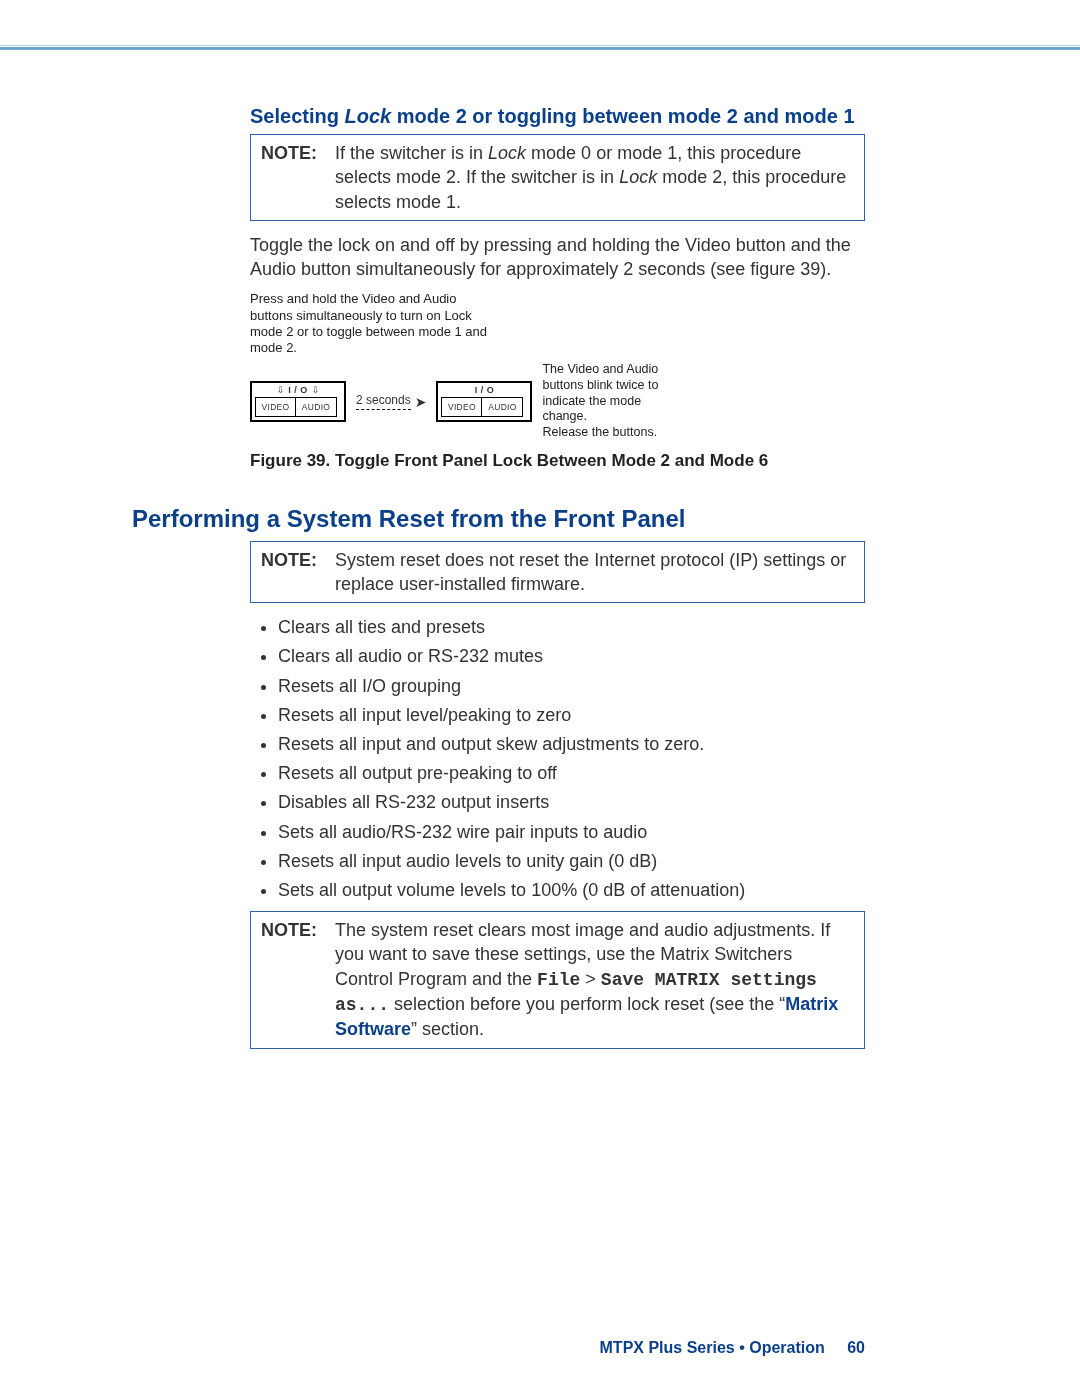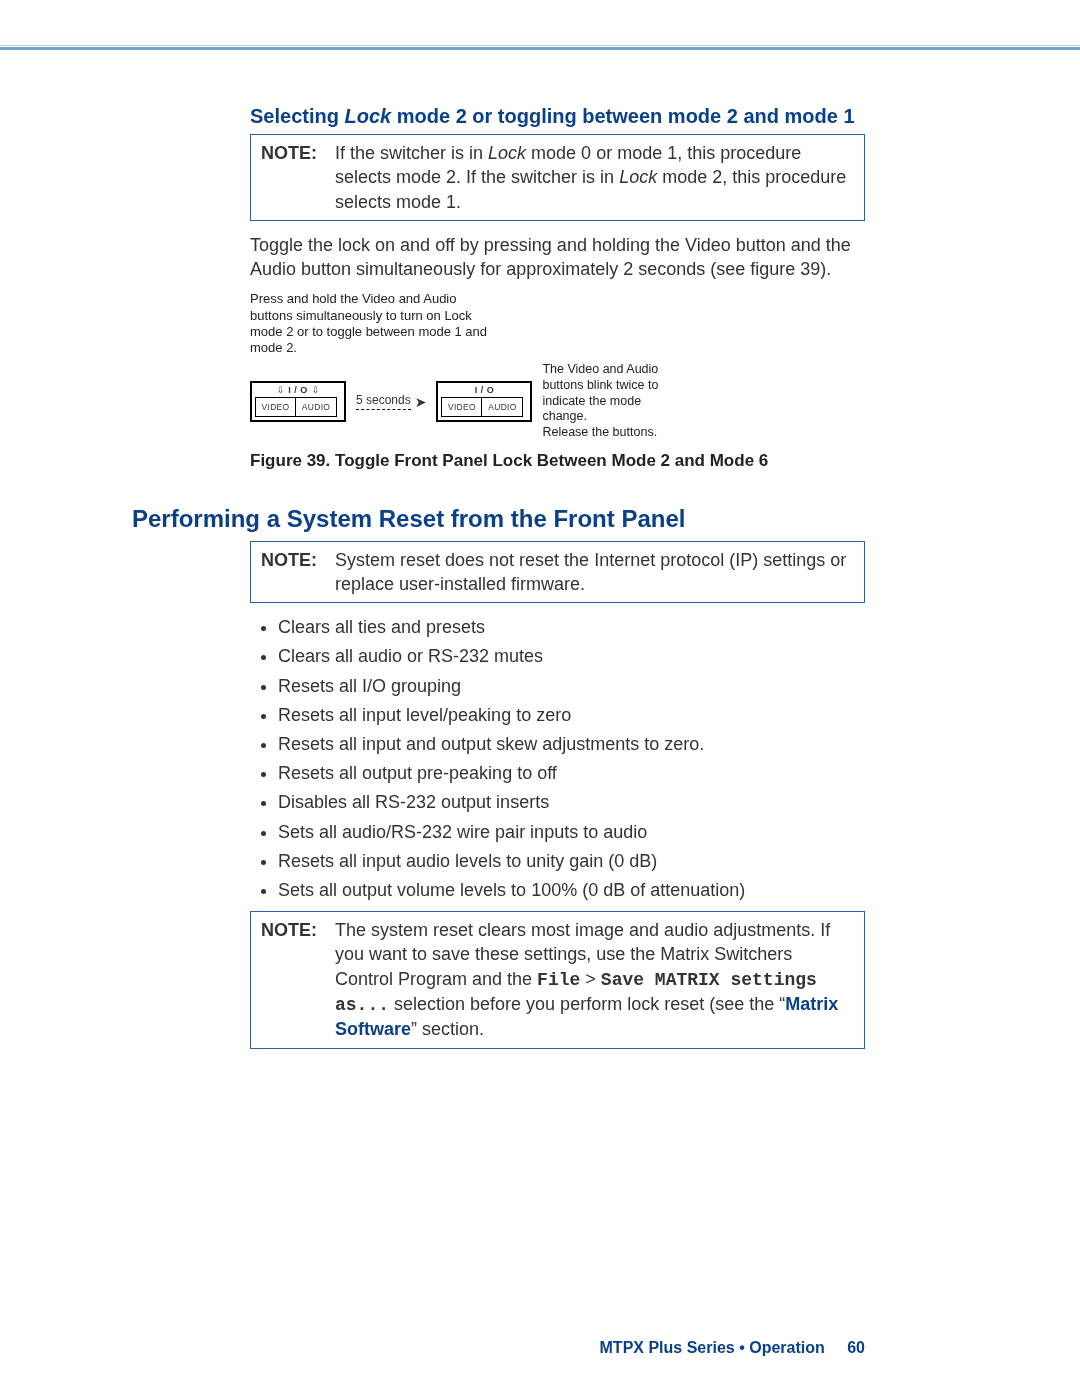--- a/index.html
+++ b/index.html
@@ -200,21 +200,21 @@
           <span class="io-label">I / O</span>
           <span class="dn-arrow">⇩</span>
         </div>
         <div class="btn-row">
           <div class="pbtn">VIDEO</div>
           <div class="pbtn">AUDIO</div>
         </div>
       </div>
 
       <div style="display:flex;align-items:center;gap:4px;">
-        <div class="mid-label">5 seconds</div>
+        <div class="mid-label">2 seconds</div>
         <span class="arrow-glyph">➤</span>
       </div>
 
       <div class="panel">
         <div class="panel-top">
           <span class="io-label">I / O</span>
         </div>
         <div class="btn-row">
           <div class="pbtn">VIDEO</div>
           <div class="pbtn">AUDIO</div>

